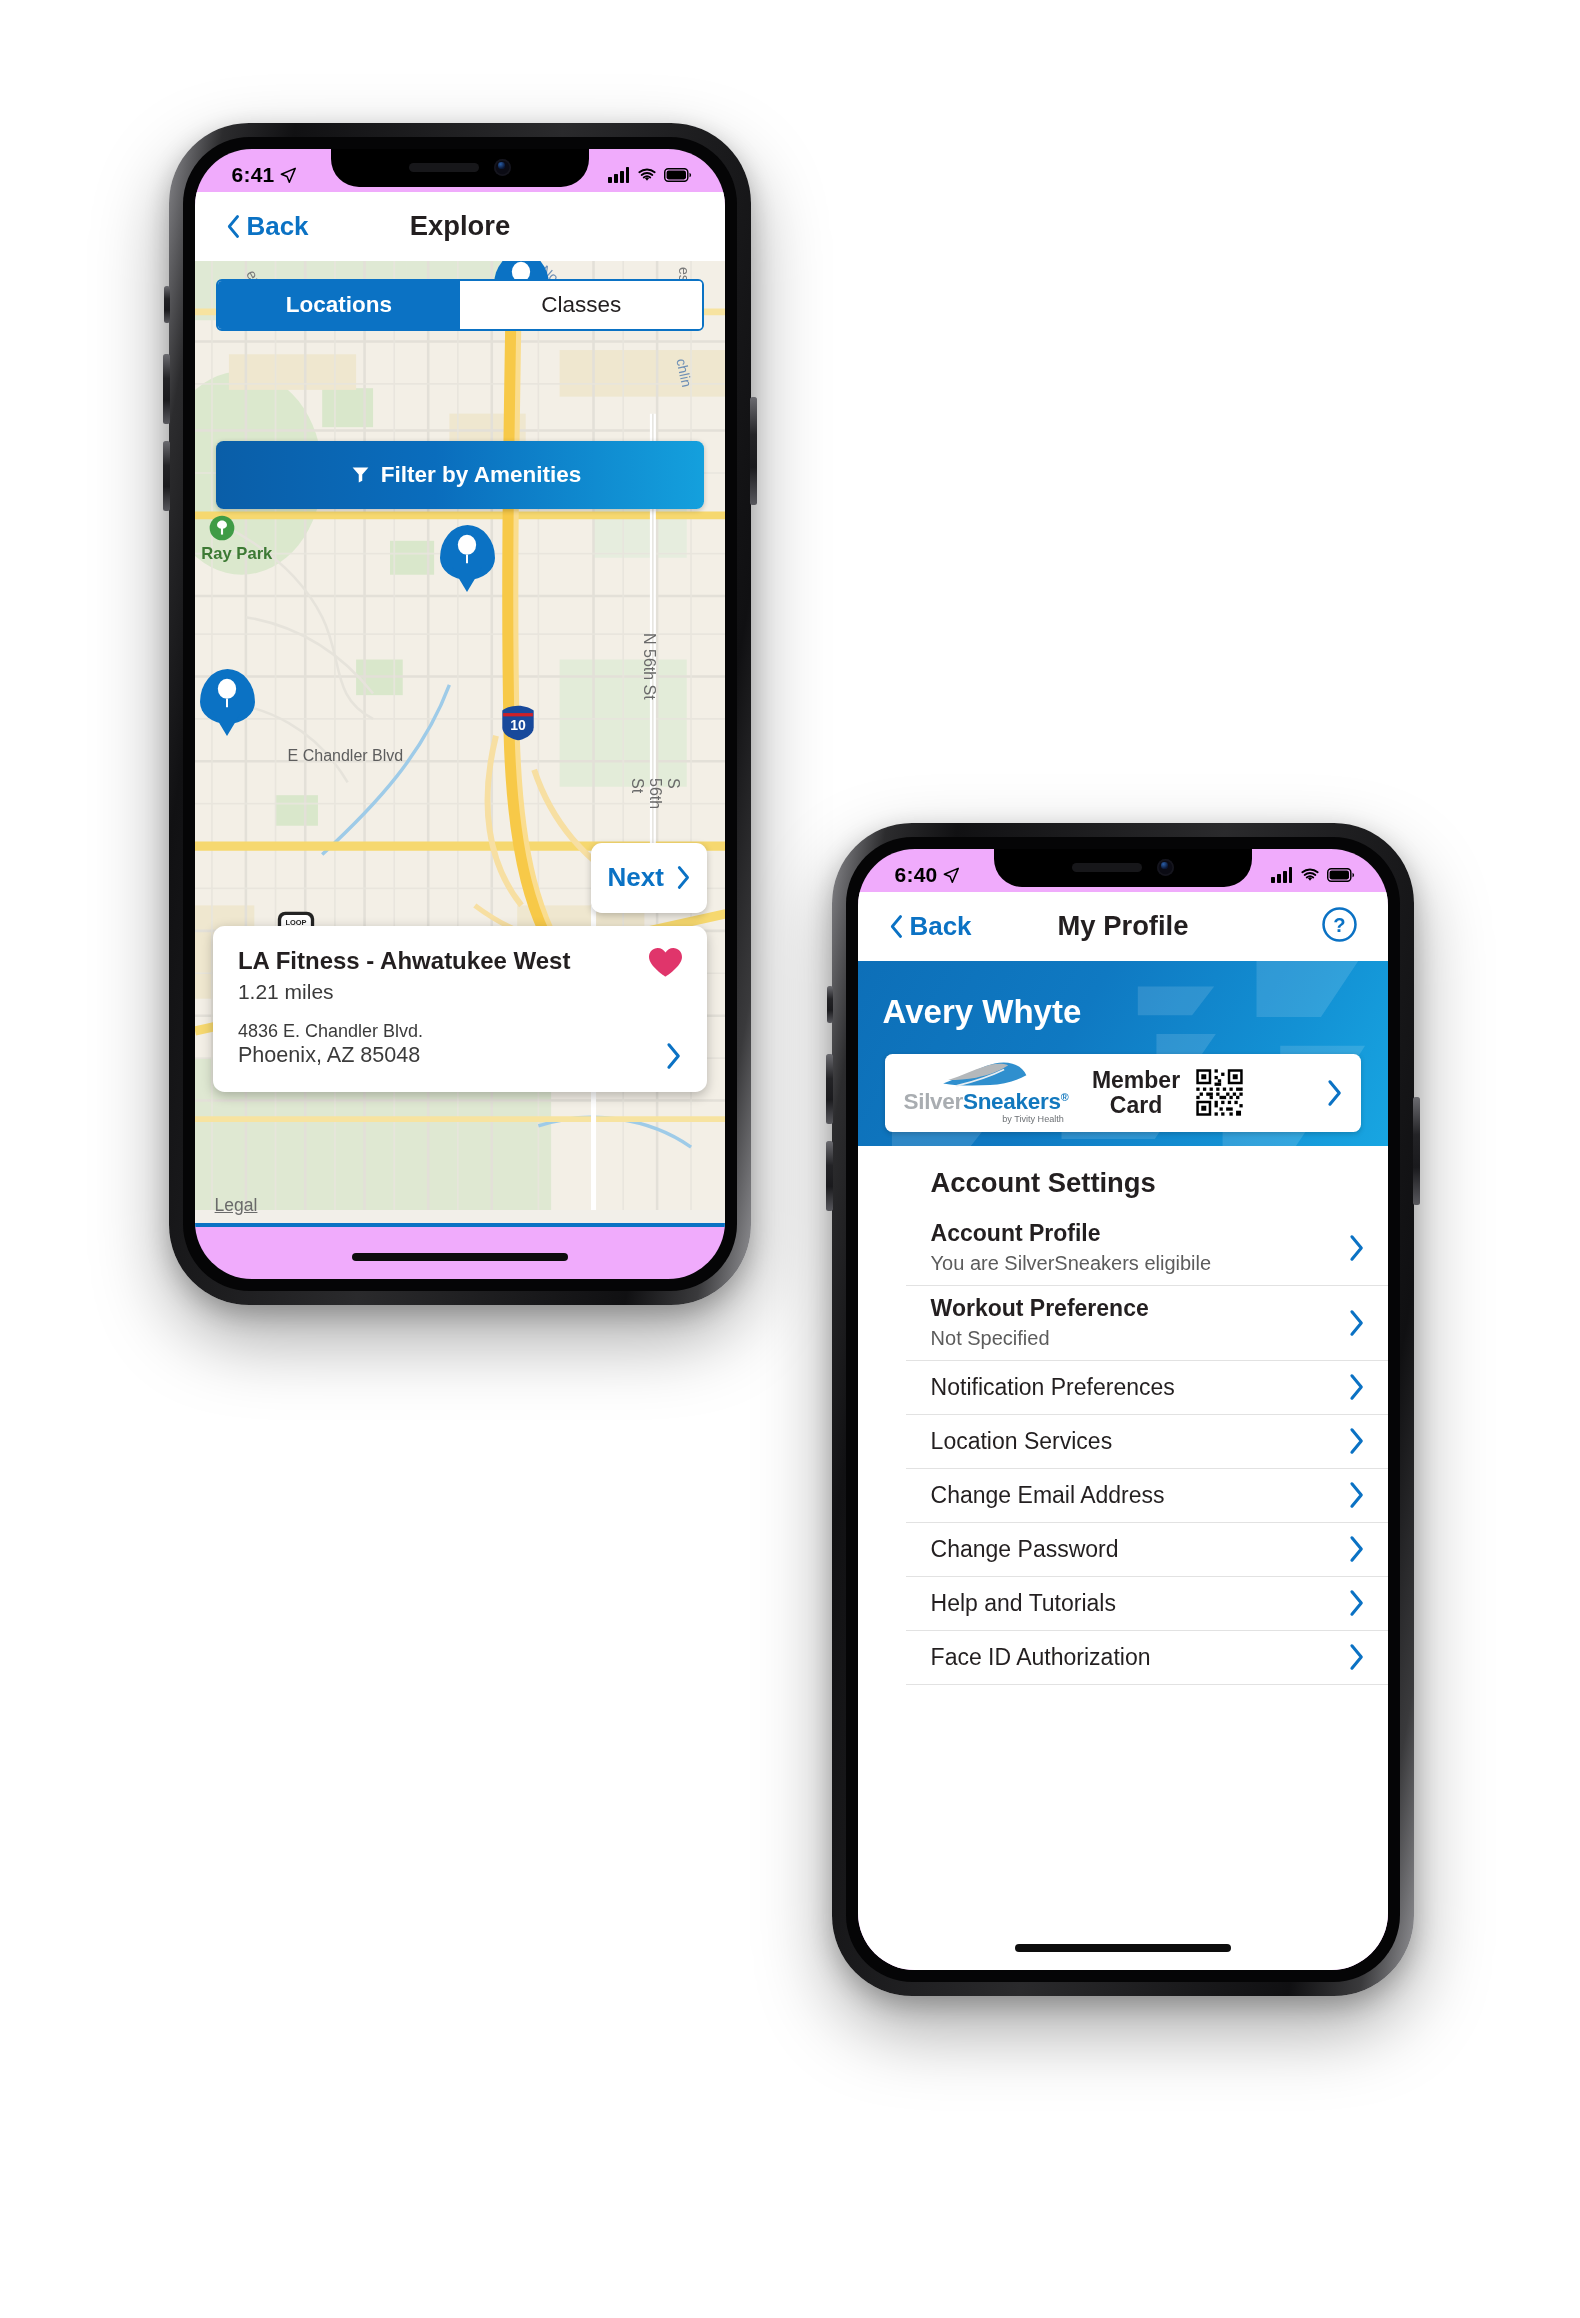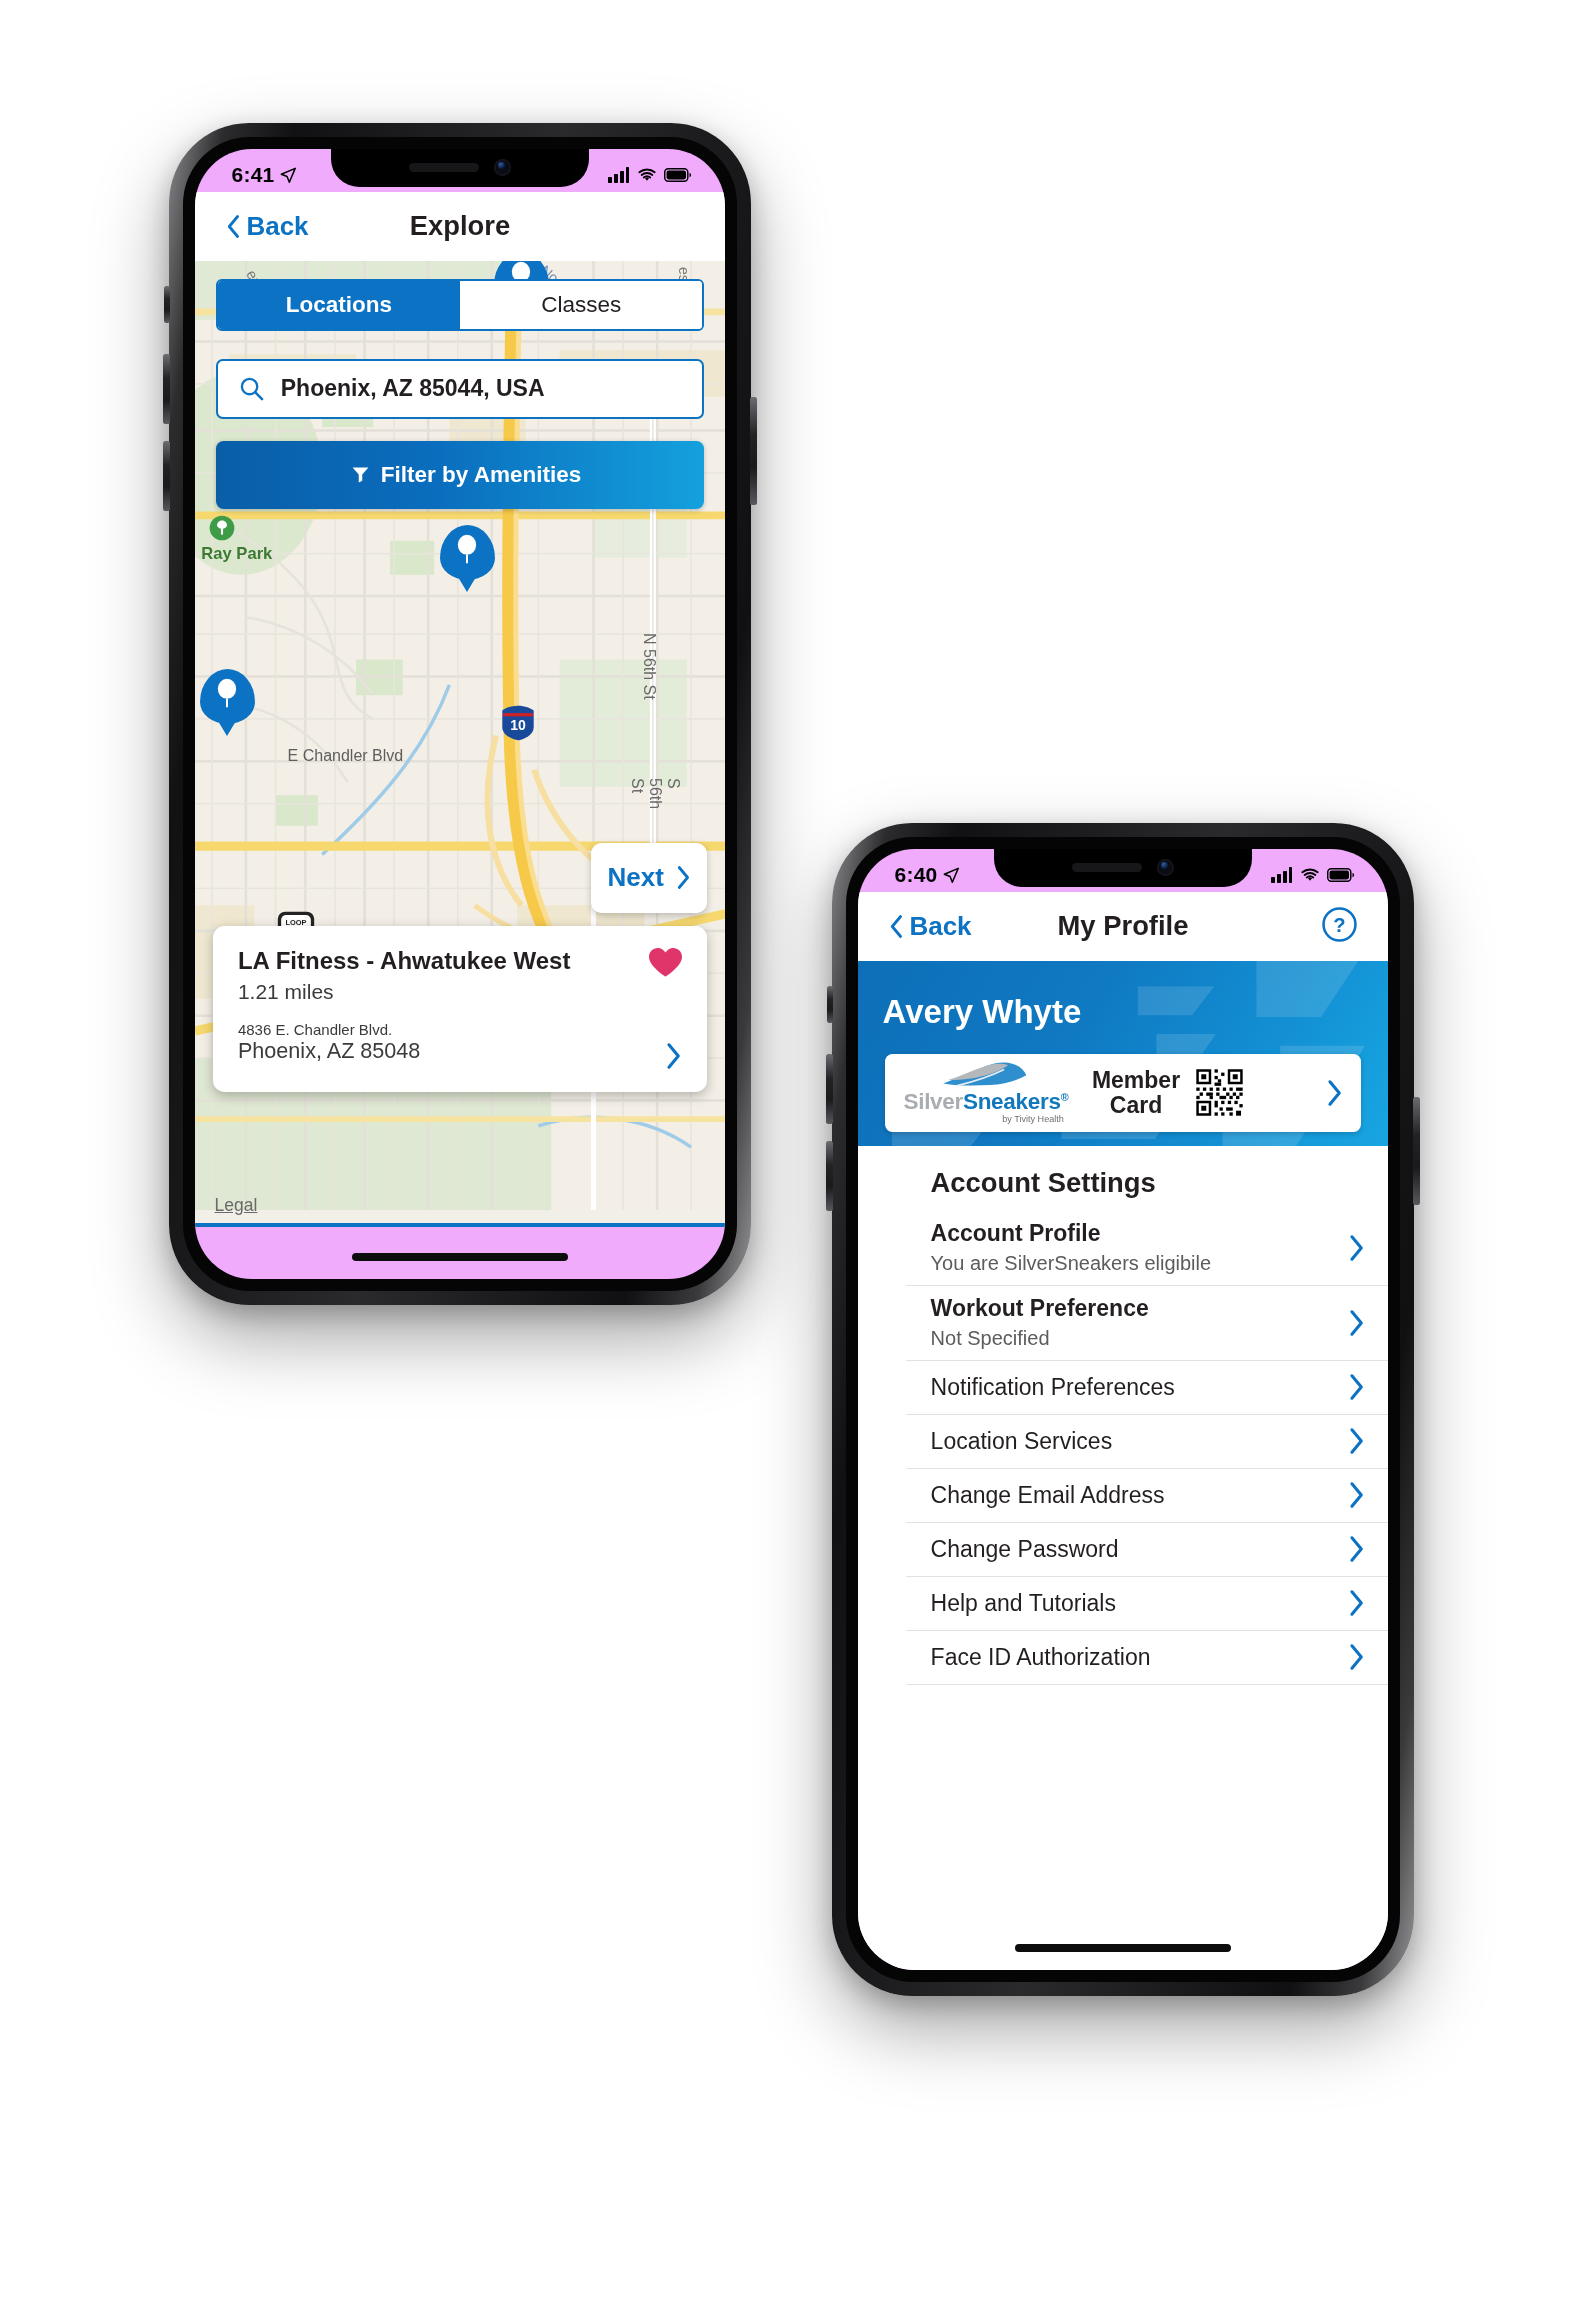--- a/index.html
+++ b/index.html
@@ -318,46 +318,39 @@
 
           <div class="segctl" style="left:21px; right:21px; top:18.3px; height:52px; font-size:22.5px;">
             <div class="seg active">
               <span>Locations</span>
             </div>
             <div class="seg idle">
               <span>Classes</span>
             </div>
           </div>
 
-          <div class="searchbox" style="left:21px; right:21px; top:98px; height:60px; padding: 0 21.6px; gap:16.6px;">
-            <svg width="25" height="25" viewBox="0 0 26 26">
-              <circle cx="11" cy="11" r="8" fill="none" stroke="#0B72C4" stroke-width="2.4"></circle>
-              <path d="M17 17l7 7" stroke="#0B72C4" stroke-width="2.6" stroke-linecap="round"></path>
-            </svg>
-            <span class="search-val" style="font-size:23px;" title="Search location">Phoenix, AZ 85044, USA</span>
-          </div>
 
           <div class="filterbtn" style="left:21px; right:21px; top:180px; height:68px; font-size:22.5px;padding-left:11px;">
             <svg width="21" height="21" viewBox="0 0 24 24">
               <path d="M3 4h18l-7 8v7l-4 2v-9z" fill="#fff"></path>
             </svg>
             <span>Filter by Amenities</span>
           </div>
 
           <div class="nextbtn" style="right:18.3px; top:582px; width:116px; height:70px; font-size:26px;">
             <span>Next</span>
             <svg width="16" height="25" viewBox="0 0 19 30">
                 <path d="M5 3l10 12L5 27" fill="none" stroke="#0B72C4" stroke-width="3.3" stroke-linecap="round" stroke-linejoin="round"></path>
               </svg>
           </div>
 
           <div class="infocard" style="left:18.3px; right:18.3px; top:665px; height:166px; padding: 21.6px 25px;">
             <div class="ic-title" style="font-size:24px;">LA Fitness - Ahwatukee West</div>
             <div class="ic-sub" style="font-size:21px; margin-top:5px;">1.21 miles</div>
-            <div class="ic-addr" style="font-size:15px; margin-top:16.6px;">4836 E. Chandler Blvd.</div>
+            <div class="ic-addr" style="font-size:18px; margin-top:16.6px;">4836 E. Chandler Blvd.</div>
             <div class="ic-addr" style="font-size:21.6px;">Phoenix, AZ 85048</div>
             <svg class="heart" width="37" height="33" viewBox="0 0 44 40" style="right:23px; top:20px;">
               <path d="M22 37S2 24.5 2 13.2C2 6.9 6.9 2.5 12.6 2.5c4 0 7.3 2.2 9.4 5.5 2.1-3.3 5.4-5.5 9.4-5.5C37.1 2.5 42 6.9 42 13.2 42 24.5 22 37 22 37z" fill="#E0356B"></path>
             </svg>
             <svg class="ic-chevron" width="18.3" height="28" viewBox="0 0 19 30" style="right:25px; bottom:21.6px;">
               <path d="M5 3l10 12L5 27" fill="none" stroke="#0B72C4" stroke-width="3.3" stroke-linecap="round" stroke-linejoin="round"></path>
             </svg>
           </div>
 
           <div class="legal" style="left:20px; bottom:11.6px; font-size:17.5px;">Legal</div>

